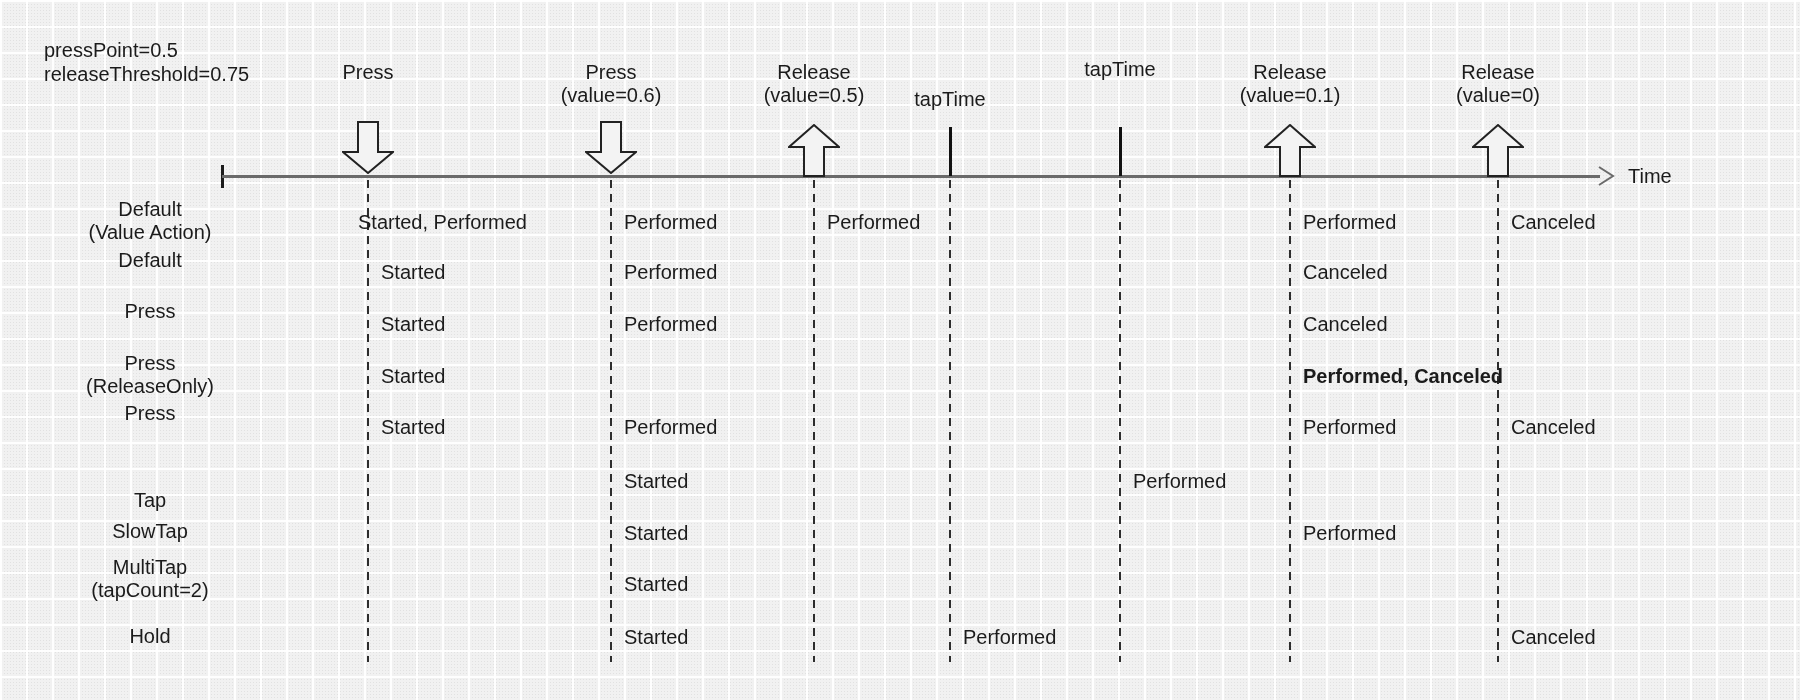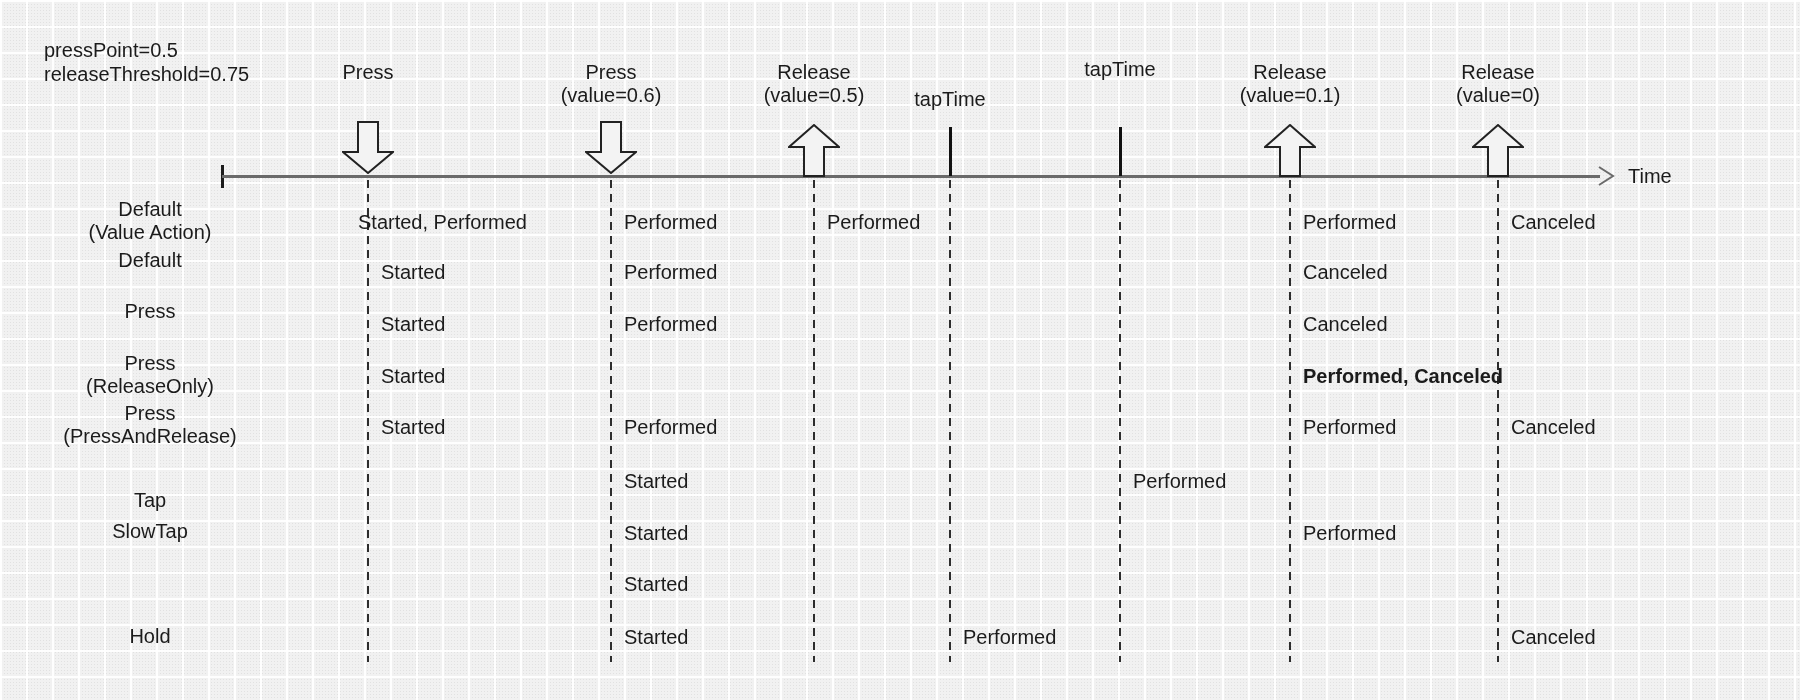--- a/index.html
+++ b/index.html
@@ -123,37 +123,38 @@
       <div class="event-text" style="left: 624px; top: 312px;">Performed</div>
       <div class="event-text" style="left: 1303px; top: 312px;">Canceled</div>
       <div class="row-label" style="top: 352px;">
         <div>Press</div>
         <div>(ReleaseOnly)</div>
       </div>
       <div class="event-text" style="left: 381px; top: 364px;">Started</div>
       <div class="event-text" style="left: 1303px; top: 364px; font-weight: bold;">Performed, Canceled</div>
       <div class="row-label" style="top: 402px;">
         <div>Press</div>
-        <div>(PressAndRelease)</div>
       </div>
       <div class="event-text" style="left: 381px; top: 415px;">Started</div>
       <div class="event-text" style="left: 624px; top: 415px;">Performed</div>
       <div class="event-text" style="left: 1303px; top: 415px;">Performed</div>
       <div class="event-text" style="left: 1511px; top: 415px;">Canceled</div>
       <div class="row-label" style="top: 468.5px; margin-top: 20px;">
         <div>Tap</div>
       </div>
       <div class="event-text" style="left: 624px; top: 469px;">Started</div>
       <div class="event-text" style="left: 1133px; top: 469px;">Performed</div>
       <div class="row-label" style="top: 519.5px;">
         <div>SlowTap</div>
       </div>
       <div class="event-text" style="left: 624px; top: 521px;">Started</div>
       <div class="event-text" style="left: 1303px; top: 521px;">Performed</div>
       <div class="row-label" style="top: 556px;">
+        <div>MultiTap</div>
+        <div>(tapCount=2)</div>
       </div>
       <div class="event-text" style="left: 624px; top: 572px;">Started</div>
       <div class="row-label" style="top: 624.5px;">
         <div>Hold</div>
       </div>
       <div class="event-text" style="left: 624px; top: 625px;">Started</div>
       <div class="event-text" style="left: 963px; top: 625px;">Performed</div>
       <div class="event-text" style="left: 1511px; top: 625px;">Canceled</div>
     </div>
 </div>

